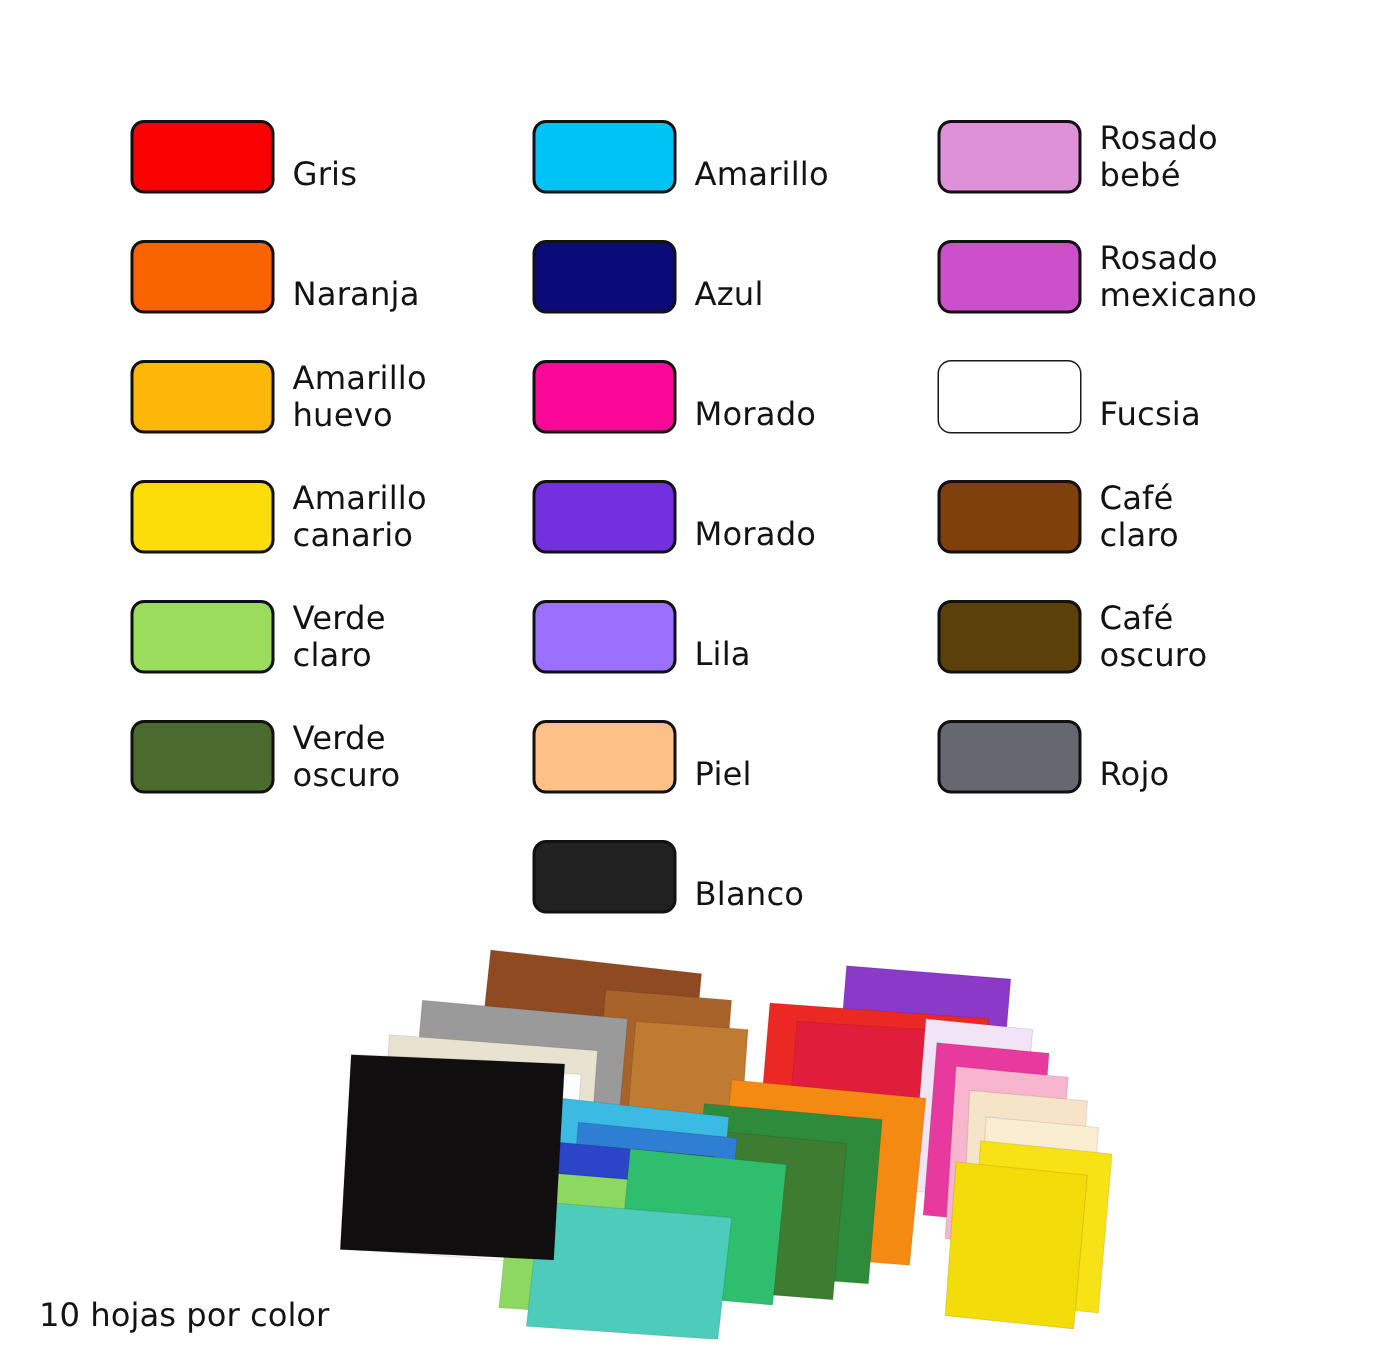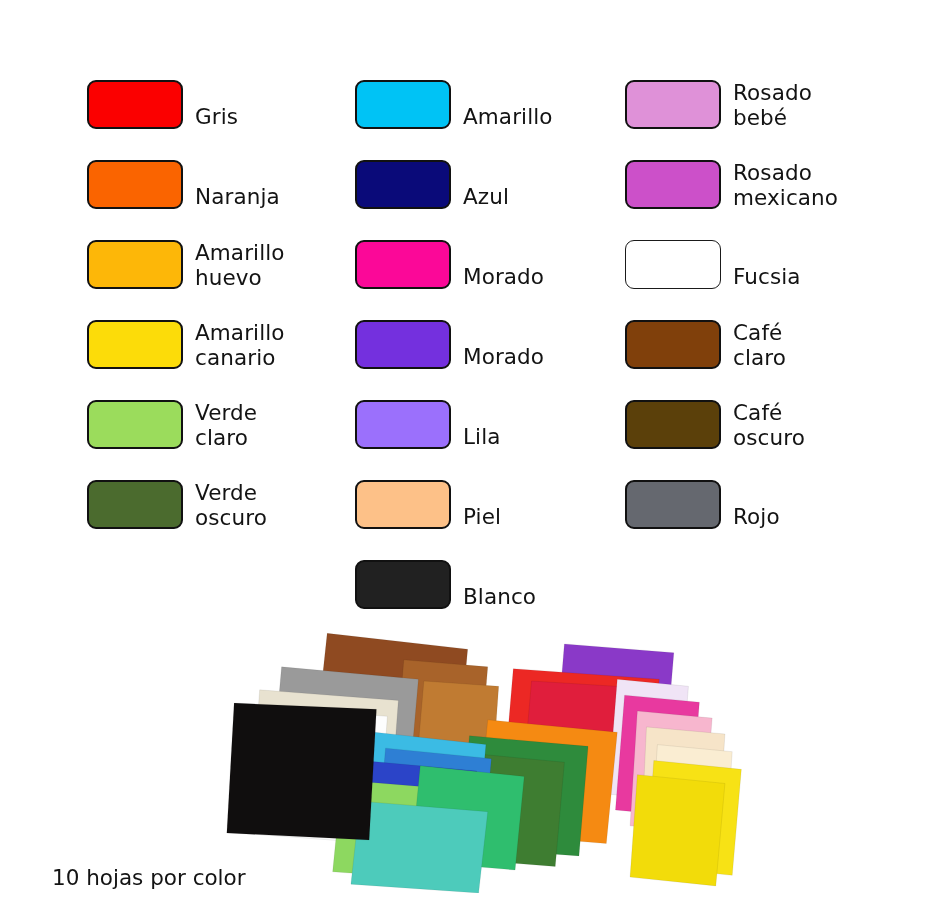--- a/index.html
+++ b/index.html
@@ -85,21 +85,20 @@
   }
 
   
   #caption {
     position: absolute;
     left: 26px;
     top: 865px;
     font-size: 21.5px;
     line-height: 26px;
     color: #131313;
-    margin-left: 26px;
   }
 </style>
 </head>
 <body>
 
 <div id="swatch-grid">
   <div class="swatch-col col-1">
       <div class="swatch-row">
         <div class="chip" style="background: rgb(251, 0, 0);"></div>
         <div class="chip-label lines-1">Gris</div>

